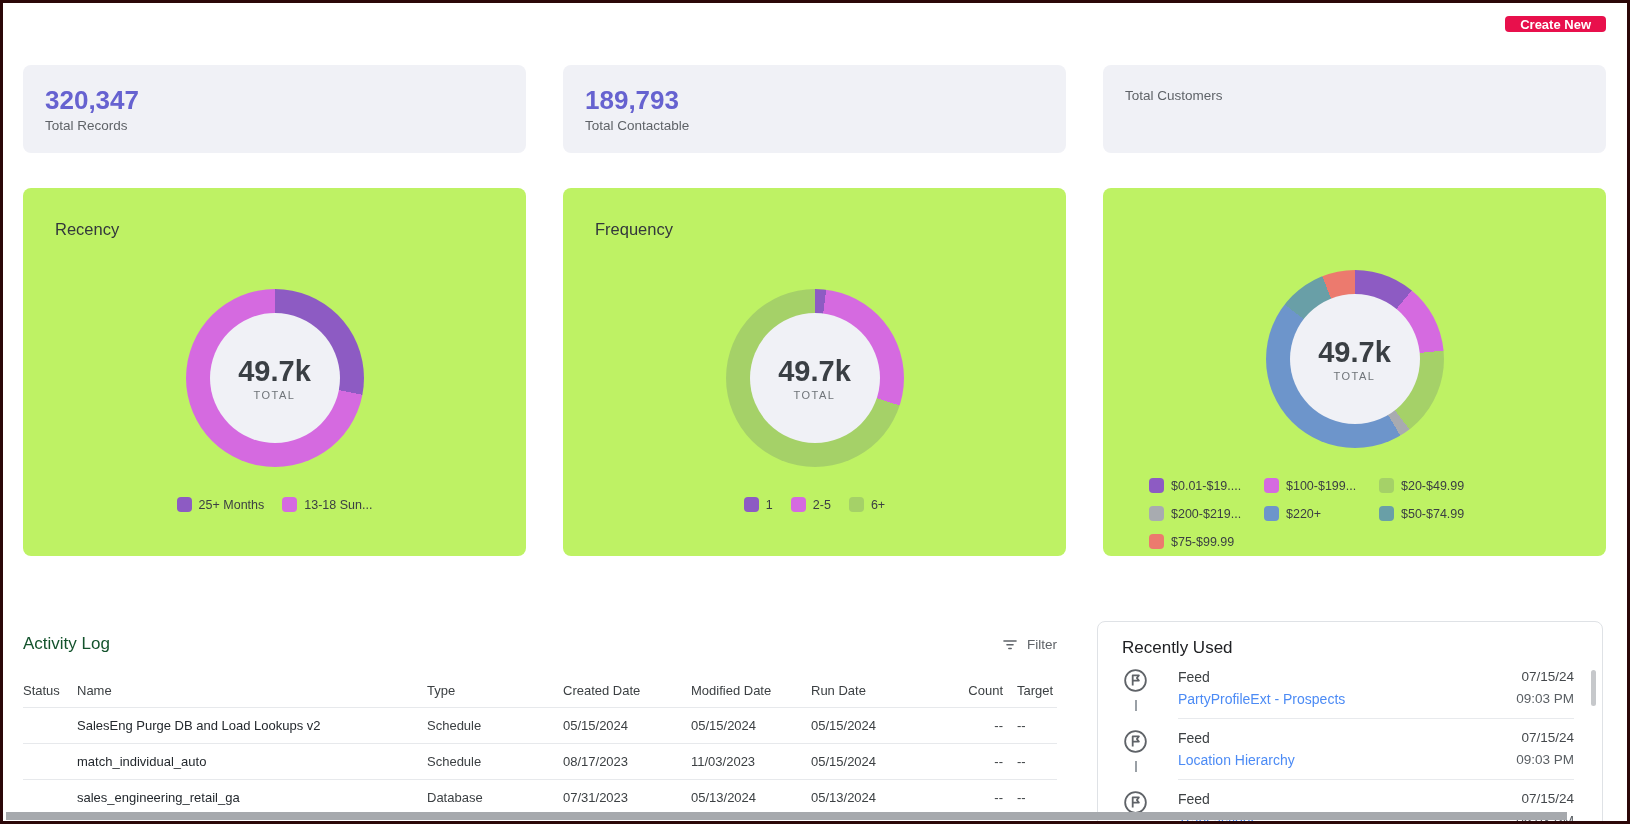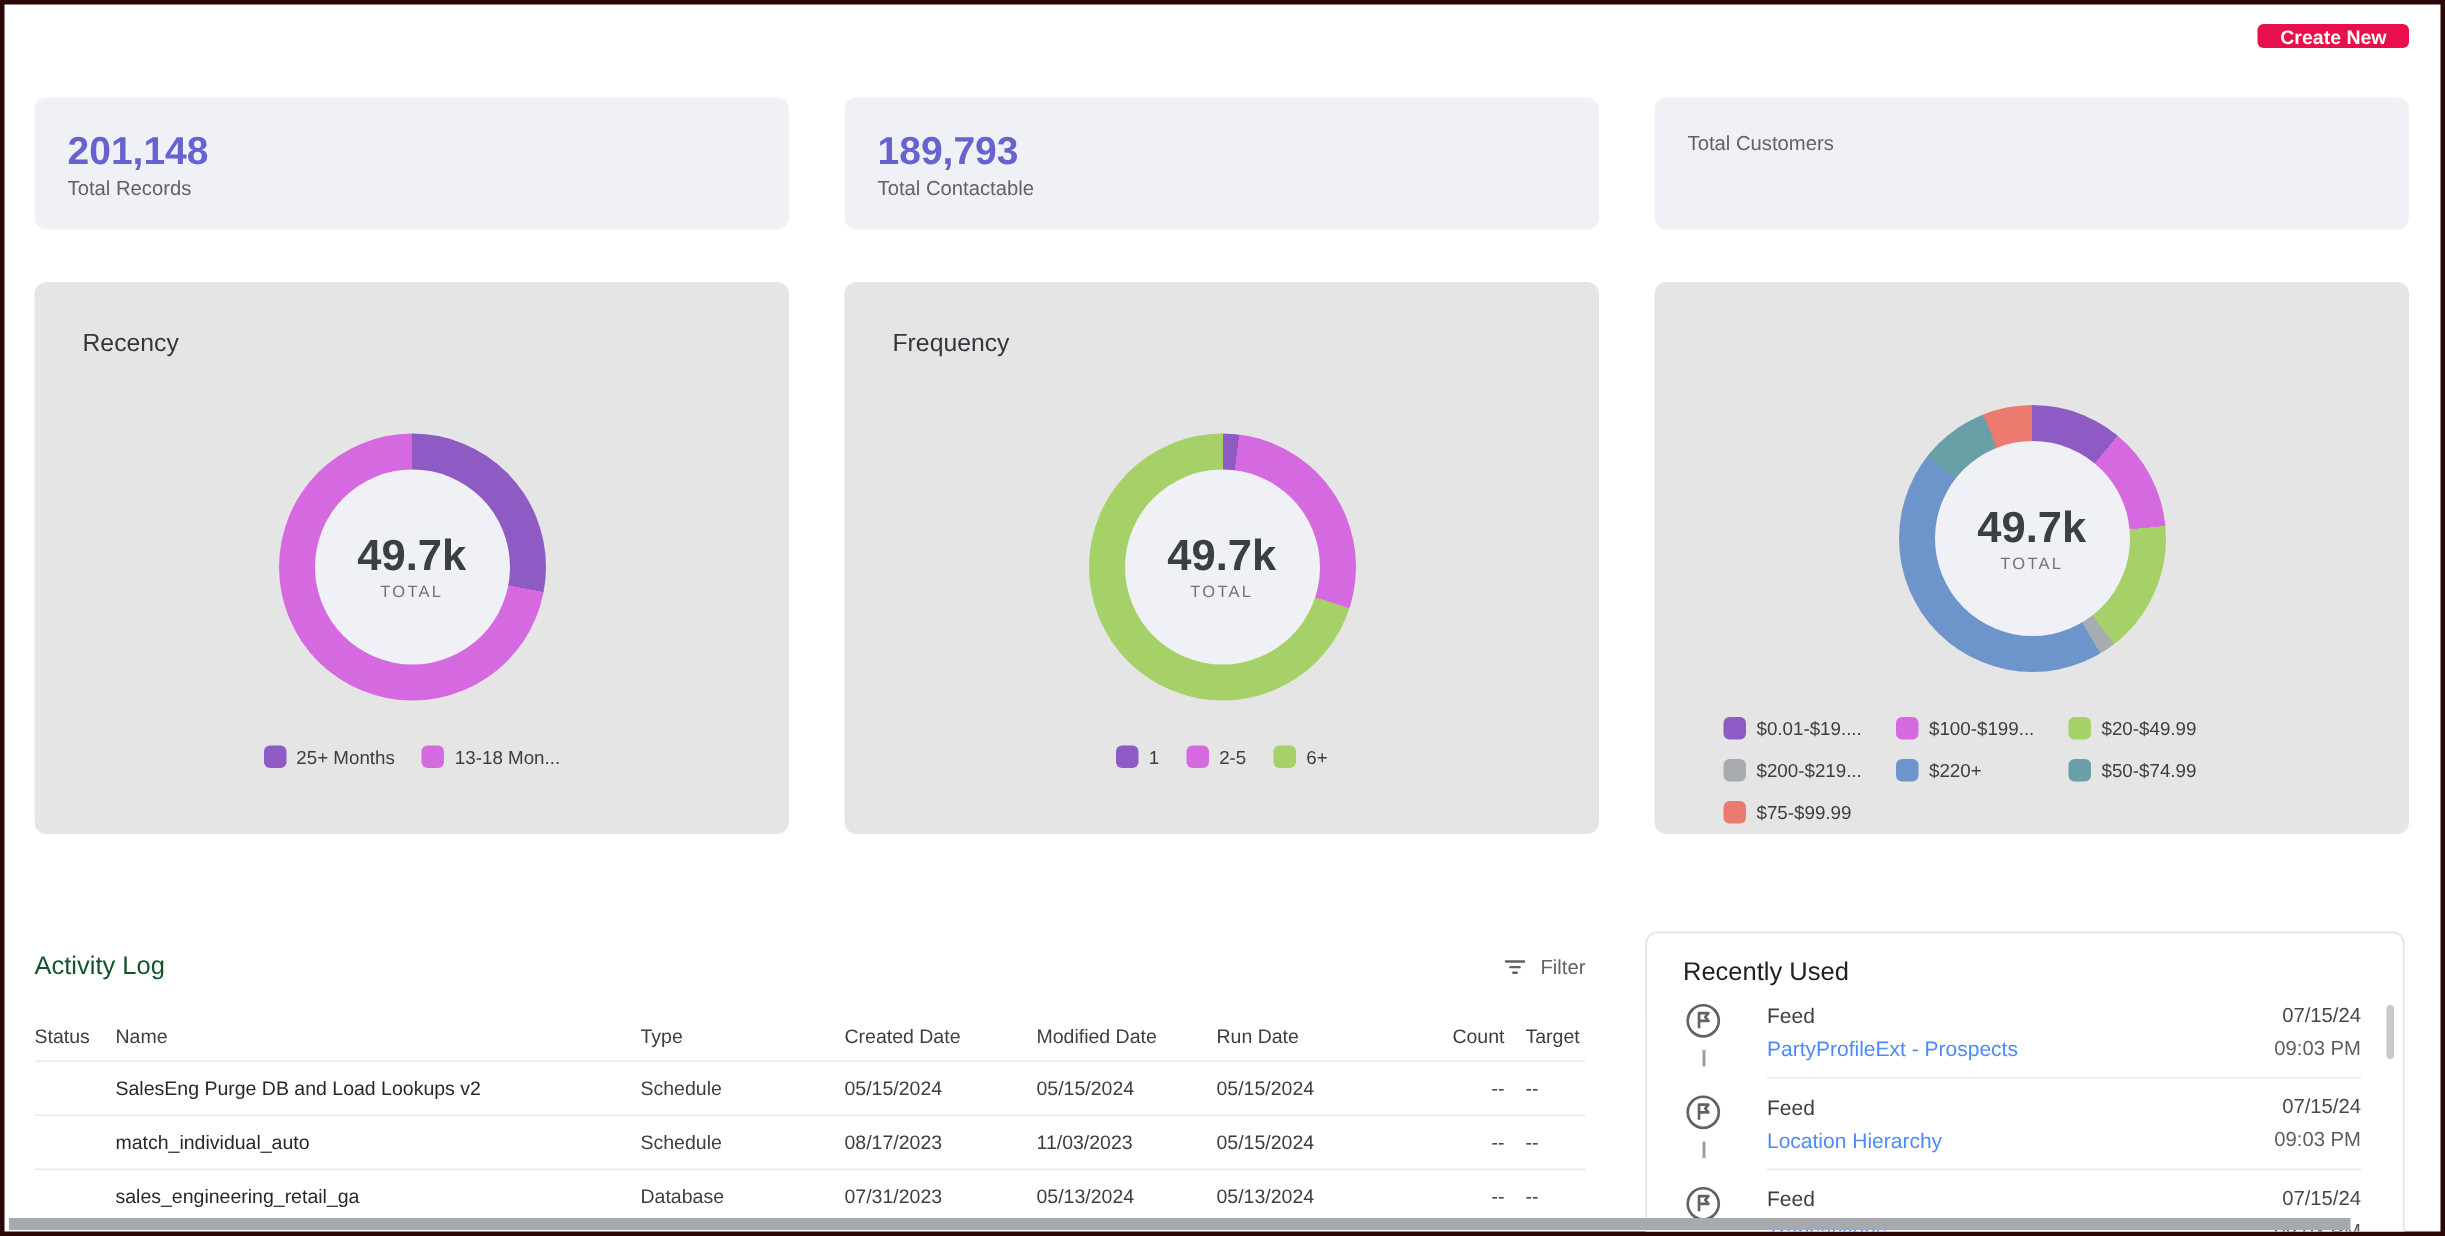--- a/index.html
+++ b/index.html
@@ -14,21 +14,21 @@
     background:#e8104c;color:#fff;border:none;border-radius:4px;
     font-family:inherit;font-size:13px;font-weight:700;cursor:pointer;
   }
   
   .stats-row{position:absolute;top:62px;left:20px;right:21px;display:flex;gap:37px;}
   .stat-card{flex:1;height:88px;background:#f0f1f6;border-radius:8px;padding:20px 22px;box-sizing:border-box;}
   .stat-value{font-size:26px;font-weight:700;color:#6662d0;line-height:30px;}
   .stat-label{font-size:13.5px;color:#5f6368;margin-top:3px;}
   
   .charts-row{position:absolute;top:185px;left:20px;right:21px;display:flex;gap:37px;}
-  .chart-card{flex:1;height:368px;background:#e5e5e5;border-radius:8px;padding:32px;box-sizing:border-box;display:flex;flex-direction:column;}
+  .chart-card{flex:1;height:368px;background:#bef264;border-radius:8px;padding:32px;box-sizing:border-box;display:flex;flex-direction:column;}
   .chart-title{font-size:16.5px;font-weight:500;color:#33373c;}
   .donut-wrap{margin:50px auto 0;position:relative;width:178px;height:178px;}
   .donut{width:178px;height:178px;border-radius:50%;}
   .donut::after{content:'';position:absolute;inset:24px;background:#f0f1f6;border-radius:50%;}
   .donut-center{position:absolute;inset:0;display:flex;flex-direction:column;align-items:center;justify-content:center;}
   .donut-total{font-size:29px;font-weight:600;color:#3a3f44;line-height:32px;}
   .donut-total-label{font-size:11px;color:#6f7479;letter-spacing:1.5px;margin-top:2px;}
   .legend{display:flex;justify-content:center;gap:18px;margin-top:30px;}
   .legend-grid{display:flex;flex-wrap:wrap;justify-content:flex-start;gap:13px 0;margin-top:30px;padding-left:14px;}
   .legend-grid .li{width:115px;}
@@ -72,21 +72,21 @@
 </style>
 </head>
 <body>
 
 <div class="page">
 
   <button class="create-new">Create New</button>
 
   <div class="stats-row">
     <div class="stat-card">
-      <div class="stat-value">201,148</div>
+      <div class="stat-value">320,347</div>
       <div class="stat-label">Total Records</div>
     </div>
     <div class="stat-card">
       <div class="stat-value">189,793</div>
       <div class="stat-label">Total Contactable</div>
     </div>
     <div class="stat-card">
       <div class="stat-label">Total Customers</div>
     </div>
   </div>
@@ -102,21 +102,21 @@
           <div class="donut-total-label">TOTAL</div>
         </div>
       </div>
       <div class="legend">
         <div class="li">
           <span class="sw" style="background: rgb(141, 91, 195);"></span>
           <span class="ll">25+ Months</span>
         </div>
         <div class="li">
           <span class="sw" style="background: rgb(213, 106, 224);"></span>
-          <span class="ll">13-18 Mon...</span>
+          <span class="ll">13-18 Sun...</span>
         </div>
       </div>
     </div>
 
     <div class="chart-card">
       <div class="chart-title">Frequency</div>
       <div class="donut-wrap">
         <div class="donut" style="background: conic-gradient(rgb(141, 91, 195) 0%, rgb(141, 91, 195) 2%, rgb(213, 106, 224) 2%, rgb(213, 106, 224) 30%, rgb(165, 209, 104) 30%, rgb(165, 209, 104) 100%);"></div>
         <div class="donut-center">
           <div class="donut-total">49.7k</div>

